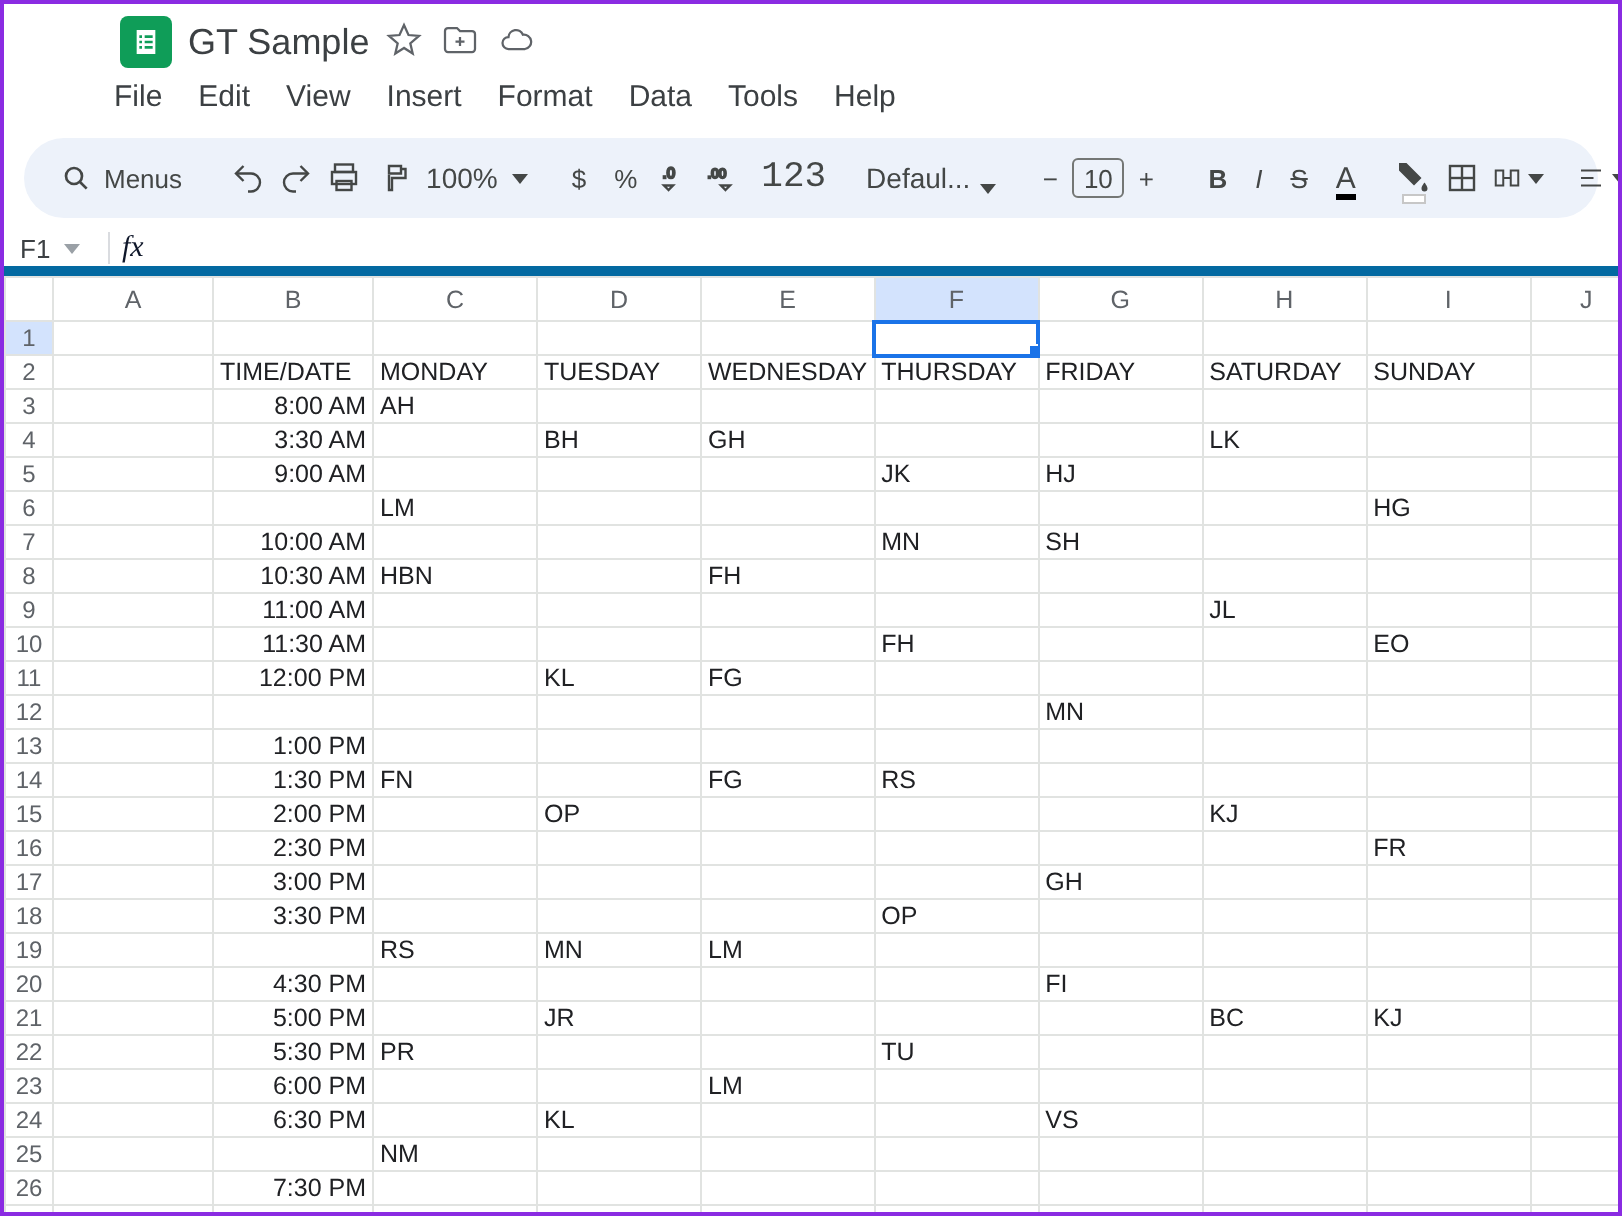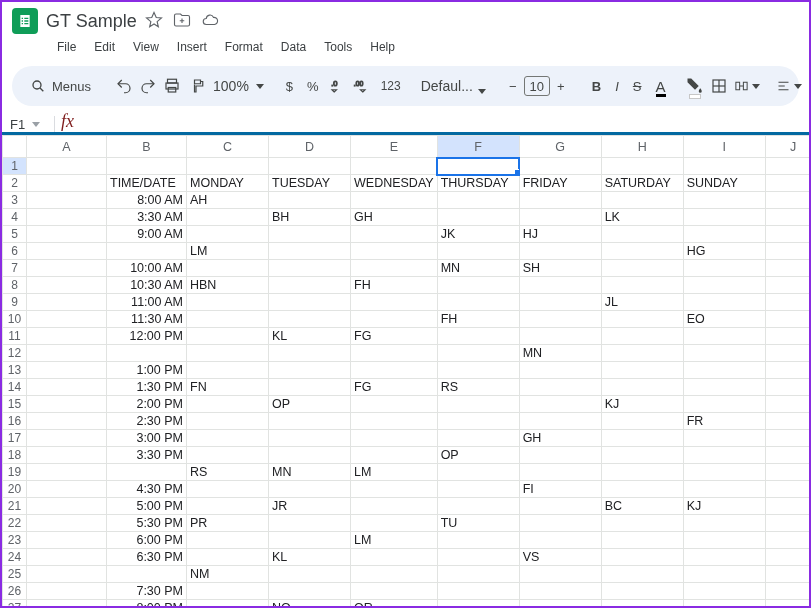--- a/index.html
+++ b/index.html
@@ -1,26 +1,26 @@
 <!DOCTYPE html>
 <html><head>
 <meta charset="utf-8">
 <style>
   * { box-sizing: border-box; }
   html, body { margin:0; padding:0; font-family: Arial, "Helvetica Neue", sans-serif; font-size:13px; color:#202124; background:#fff; }
   .frame { border:2px solid #8a2be2; width:811px; height:608px; overflow:hidden; position:relative; background:#fff;}
   
   .hdr { padding:6px 10px 0 10px; }
-  .row1 { display:flex; align-items:center; gap:8px; }
+  .row1 { display:flex; align-items:center; gap:8px;margin-left:48px; }
   .logo { width:26px; height:26px; background:#0f9d58; border-radius:4px; display:flex; align-items:center; justify-content:center;}
   .logo svg { width:16px; height:16px; fill:#fff;}
   .title { font-size:18px; color:#3c4043; }
   .hd-icons { display:flex; gap:10px; color:#5f6368; }
   .hd-icons svg { width:18px; height:18px; fill:none; stroke:#5f6368; stroke-width:1.5; }
-  .menus { display:flex; gap:4px; margin-left:38px; margin-top:2px; font-size:12px; color:#3c4043;}
+  .menus { display:flex; gap:4px; margin-left:38px; margin-top:2px; font-size:15px; color:#3c4043;}
   .menus div { padding:4px 7px; border-radius:4px; cursor:default;}
   
   .toolbar { display:flex; align-items:center; gap:6px; background:#edf2fa; border-radius:24px; margin:8px 10px 0 10px; padding:4px 10px; height:40px; color:#444746;}
   .pill { display:flex; align-items:flex-end; gap:6px; background:transparent; border-radius:20px; padding:4px 8px;}
   .pill.search { outline:1px solid rgba(0,0,0,0); }
   .tool-sep { width:1px; height:22px; background:#c7c7c7; margin:0 2px;}
   .tbtn { width:26px; height:26px; display:flex; align-items:center; justify-content:center; border-radius:4px; color:#444746;}
   .tbtn svg { width:18px; height:18px; stroke:#444746; fill:none; stroke-width:1.6;}
   .tbtn.txt { font-size:13px; width:auto; padding:0 4px;}
   .zoom { font-size:14px; display:flex; gap:4px; align-items:center; padding:0 2px;}
@@ -29,25 +29,25 @@
   .fs-group { display:flex; align-items:center;}
   .fs-btn { width:22px;height:22px;display:flex;align-items:center;justify-content:center;}
   .fs-val { width:26px;height:20px;border:1px solid #747775;border-radius:3px;display:flex;align-items:center;justify-content:center;font-size:13px;}
   .bold{font-weight:bold;} .ital{font-style:italic;} .strike{text-decoration:line-through;}
   .underA { position:relative; font-size:15px;}
   .underA::after{content:"";position:absolute;left:0;right:0;bottom:-2px;height:3px;background:#000;}
   .fillbtn { position:relative;}
   .fillbtn svg{stroke:none;fill:#444746;}
   .fillbtn::after{content:"";position:absolute;left:3px;right:3px;bottom:0px;height:3px;background:#fff;border:1px solid #c7c7c7;}
   
-  .fxbar { display:flex; align-items:flex-end; border-bottom:3px solid #0369a1; height:23px; margin-top:6px; font-size:13px;}
+  .fxbar { display:flex; align-items:center; border-bottom:5px solid #0369a1; height:23px; margin-top:6px; font-size:13px;}
   .namebox { width:46px; padding-left:8px; color:#3c4043; display:flex; align-items:center; gap:4px;}
   .namebox .caret{border-top-color:#9aa0a6;}
   .fx-sep{width:1px;height:16px;background:#dadce0;margin:0 6px;}
-  .fx { font-style:italic; color:#7f1d1d; font-family:serif; font-size:18px;}
+  .fx { font-style:italic; color:#0f172a; font-family:serif; font-size:15px;}
   
   .grid-wrap { height:calc(608px - 4px - 112px); overflow:hidden; position:relative;}
   table.sheet { border-collapse:collapse; table-layout:fixed; width:max-content;}
   table.sheet th, table.sheet td { border:1px solid #e1e3e1; height:17px; font-size:12.5px; overflow:hidden; white-space:nowrap;}
   table.sheet thead th { background:#fff; color:#5f6368; font-weight:normal; text-align:center; height:22px;}
   table.sheet thead th.corner{background:#fff;width:24px;}
   table.sheet tbody th { background:#fff; width:24px; text-align:center; color:#5f6368; font-weight:normal; font-size:12px;}
   table.sheet td { padding:0 3px; }
   .right{text-align:right;}
   
@@ -139,21 +139,21 @@
           <text x="3" y="12" font-size="10">.0</text>
           <path d="M7 20l-3-3h6z"></path>
         </svg>
       </div>
   <div class="tbtn">
         <svg viewBox="0 0 24 24" stroke="none" fill="#444746">
           <text x="1" y="12" font-size="9">.00</text>
           <path d="M13 20l3-3h-6z"></path>
         </svg>
       </div>
-  <div class="tbtn txt" style="font-size:12px;">123</div>
+  <div class="tbtn txt" style="font-size:18px;font-family:Liberation Mono, monospace;">123</div>
   <div class="tool-sep"></div>
   <div class="font-box">
         <span>Defaul...</span>
         <span class="caret"></span>
       </div>
   <div class="tool-sep"></div>
   <div class="fs-group">
     <div class="fs-btn">−</div>
     <div class="fs-val">10</div>
     <div class="fs-btn">+</div>

